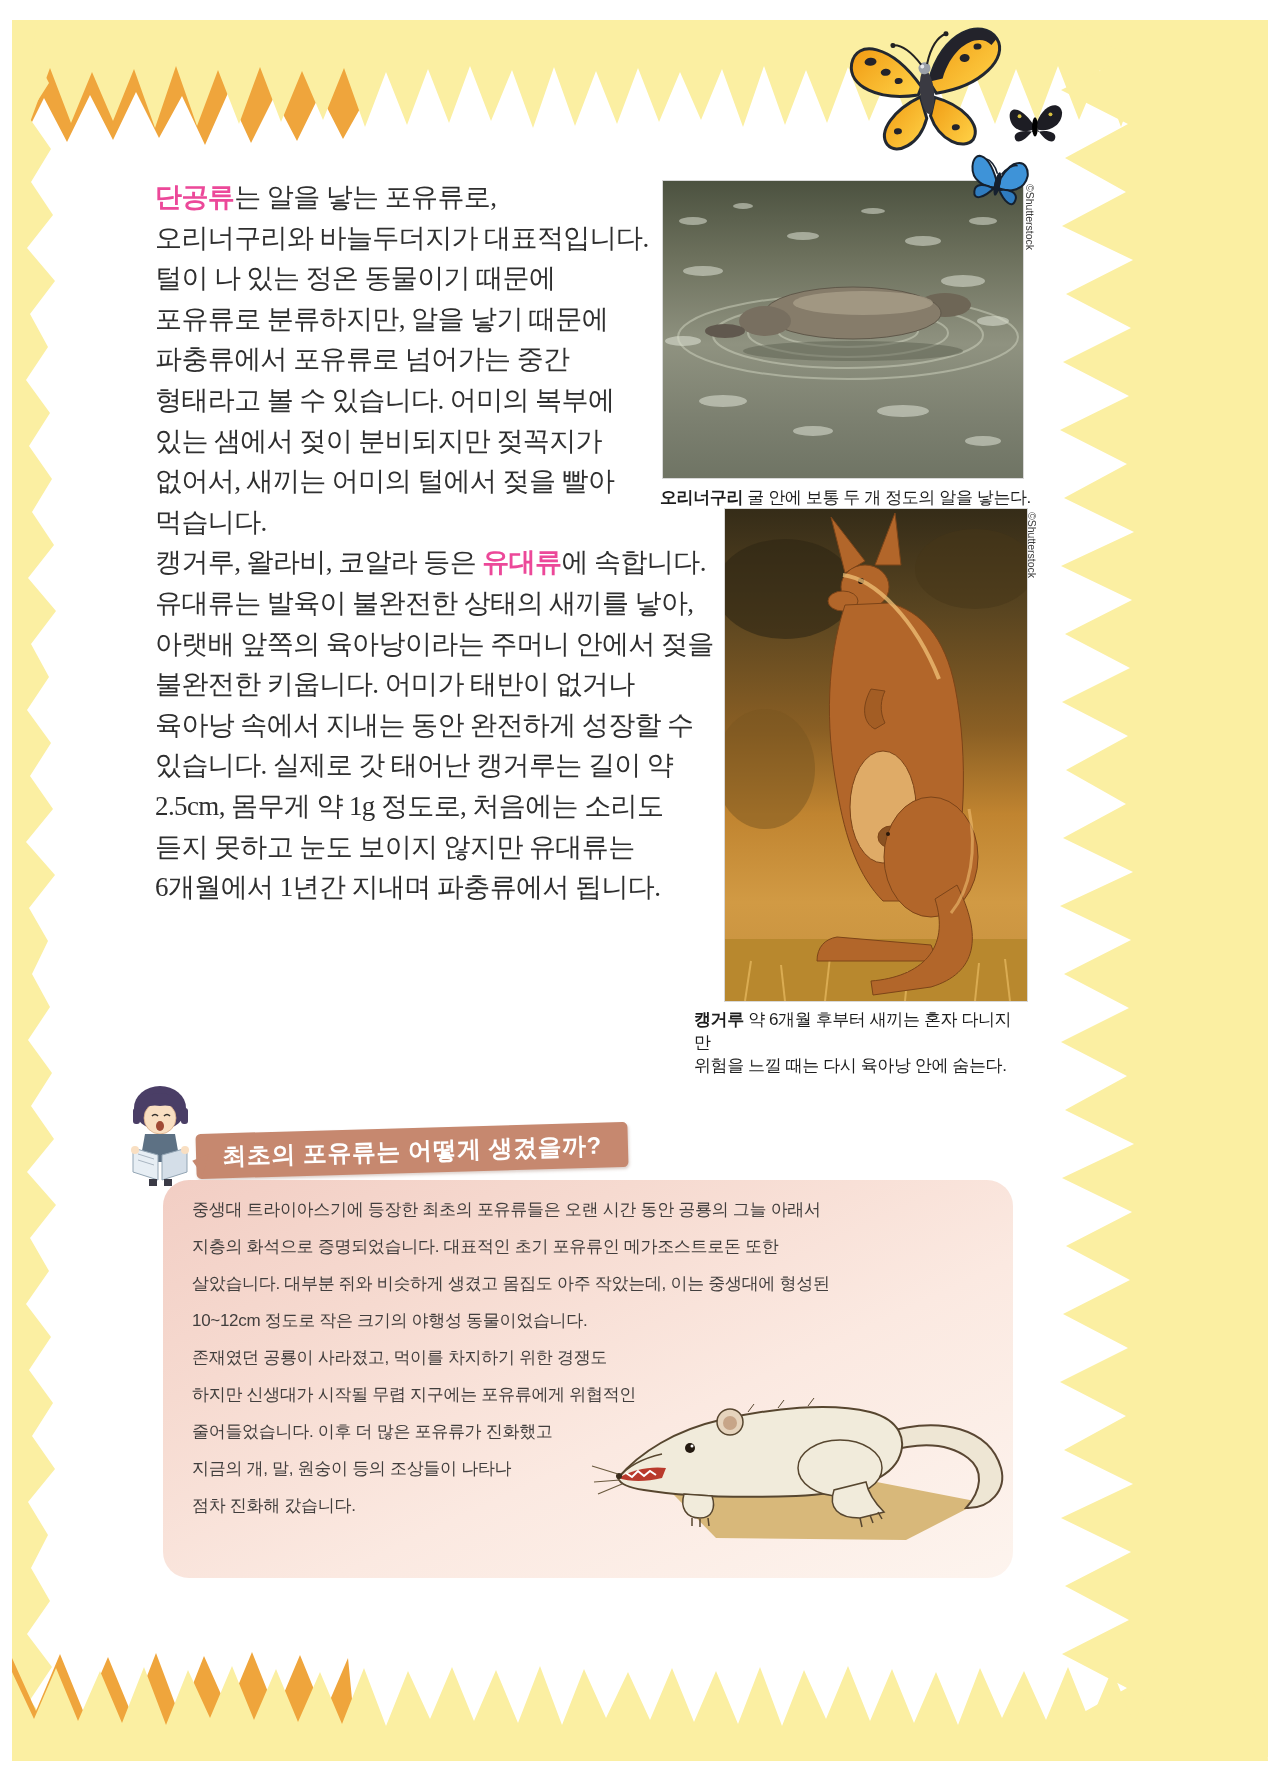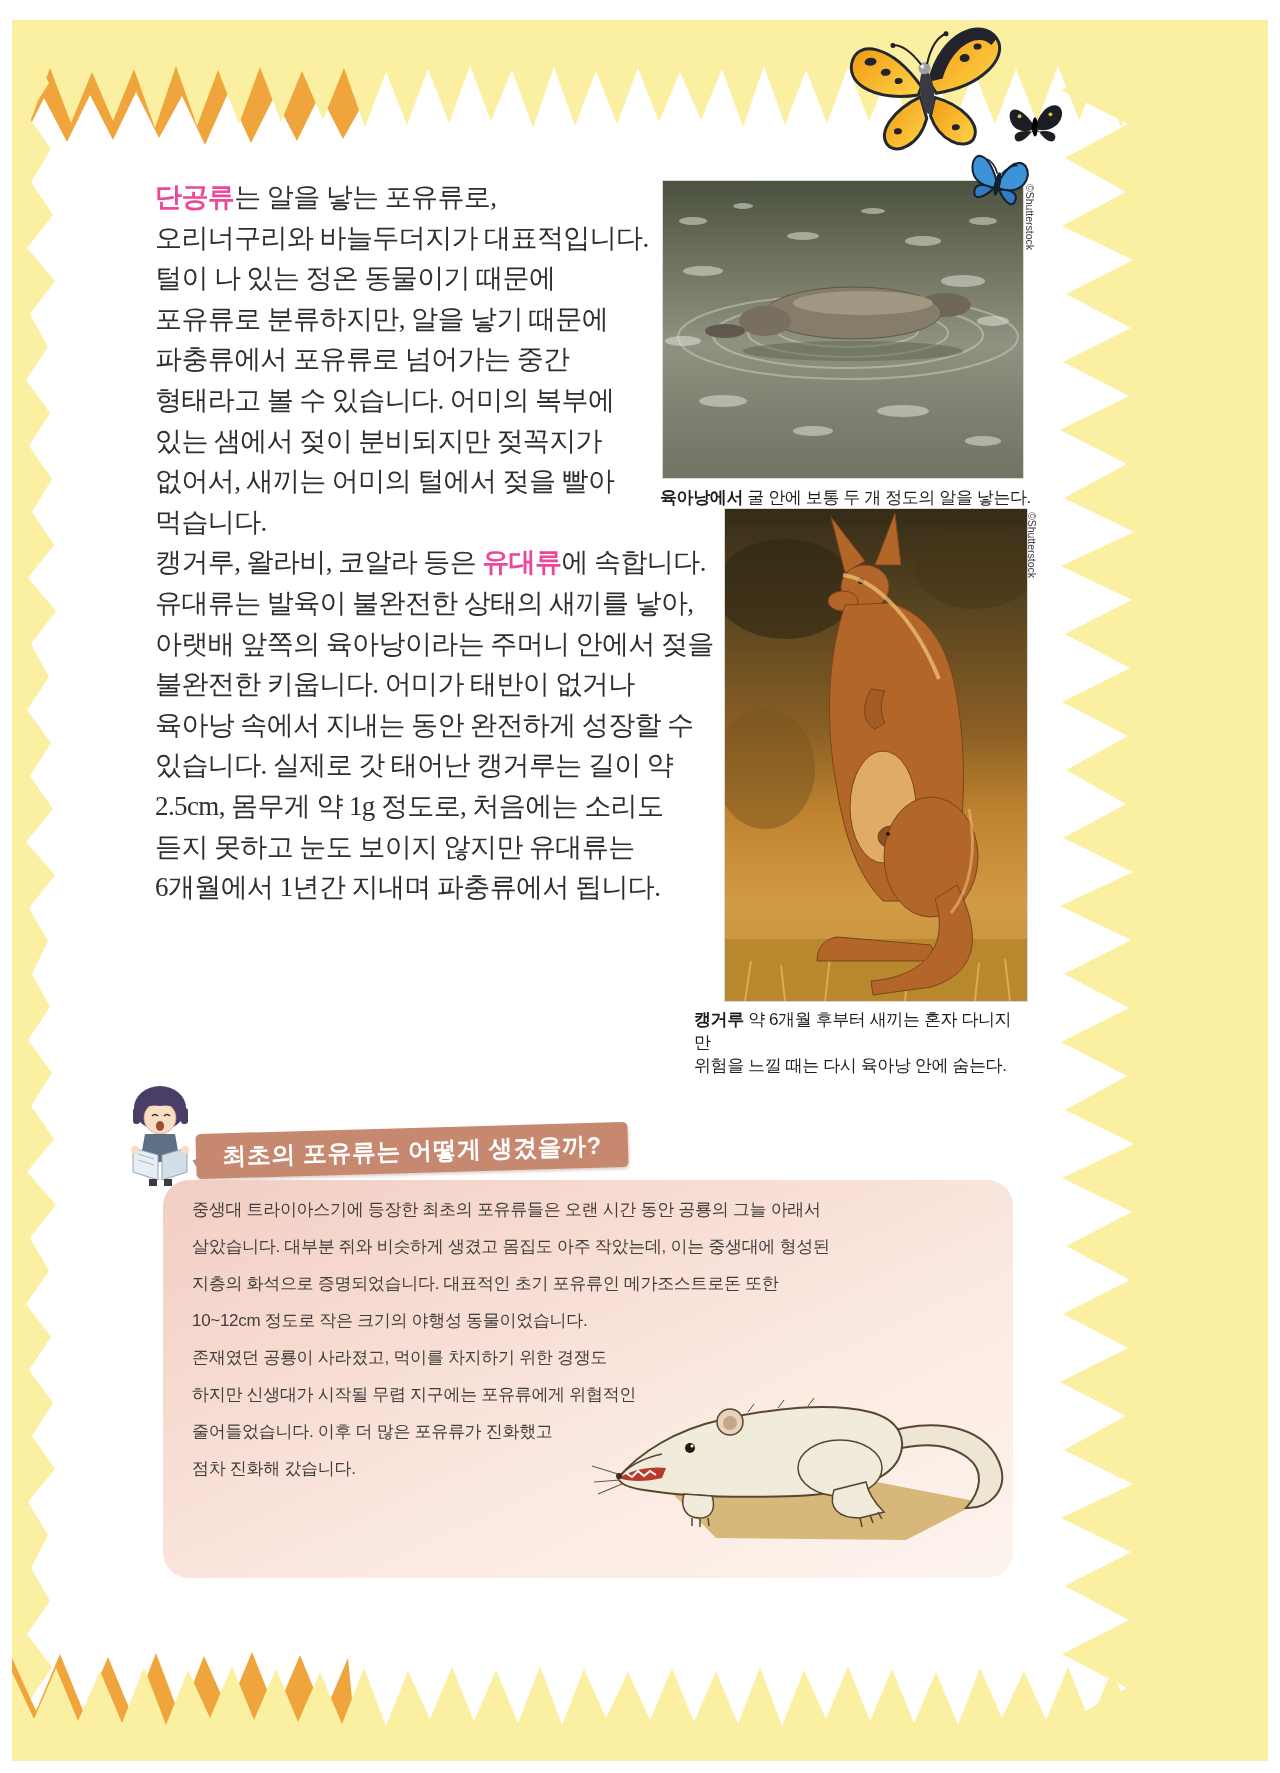--- a/index.html
+++ b/index.html
@@ -172,21 +172,21 @@
     <g>
       <ellipse cx="190" cy="170" rx="110" ry="10" fill="#5c6050" opacity=".5"></ellipse>
       <ellipse cx="282" cy="124" rx="26" ry="12" fill="#6e6656"></ellipse>
       <ellipse cx="190" cy="132" rx="88" ry="26" fill="#867c6a" stroke="#5f584a"></ellipse>
       <ellipse cx="200" cy="122" rx="70" ry="12" fill="#a79d88" opacity=".8"></ellipse>
       <ellipse cx="102" cy="140" rx="26" ry="15" fill="#786f60"></ellipse>
       <ellipse cx="62" cy="150" rx="20" ry="7" fill="#60584e"></ellipse>
     </g>
   </svg>
   <div id="credit1" class="abs z2 credit">©Shutterstock</div>
-  <div id="caption1" class="abs z2 cap"><span class="capb">육아낭에서</span><span> 굴 안에 보통 두 개 정도의 알을 낳는다.</span></div>
+  <div id="caption1" class="abs z2 cap"><span class="capb">오리너구리</span><span> 굴 안에 보통 두 개 정도의 알을 낳는다.</span></div>
 
   <svg id="photo-kangaroo" class="abs z2 photo" width="302" height="492" viewBox="0 0 302 492">
     <defs>
         <linearGradient id="kg" x1="0" y1="0" x2="0" y2="1">
       <stop offset="0" stop-color="#352c18"></stop>
           <stop offset=".2" stop-color="#584420"></stop>
       <stop offset=".45" stop-color="#8a5f24"></stop>
           <stop offset=".62" stop-color="#c08430"></stop>
       <stop offset=".8" stop-color="#d19a44"></stop>
           <stop offset="1" stop-color="#c48f3e"></stop>
@@ -248,26 +248,27 @@
       <rect x="41" y="97" width="8" height="7" fill="#3a3a46"></rect>
   </svg>
 
   <div id="banner" class="abs z2">
     <span>최초의 포유류는 어떻게 생겼을까?</span>
   </div>
 
   <div id="infobox" class="abs z2"></div>
   <div id="boxtext" class="abs z3">
     <div class="bline">중생대 트라이아스기에 등장한 최초의 포유류들은 오랜 시간 동안 공룡의 그늘 아래서</div>
+    <div class="bline">지층의 화석으로 증명되었습니다. 대표적인 초기 포유류인 메가조스트로돈 또한</div>
     <div class="bline">살았습니다. 대부분 쥐와 비슷하게 생겼고 몸집도 아주 작았는데, 이는 중생대에 형성된</div>
-    <div class="bline">지층의 화석으로 증명되었습니다. 대표적인 초기 포유류인 메가조스트로돈 또한</div>
     <div class="bline">10~12cm 정도로 작은 크기의 야행성 동물이었습니다.</div>
     <div class="bline">존재였던 공룡이 사라졌고, 먹이를 차지하기 위한 경쟁도</div>
     <div class="bline">하지만 신생대가 시작될 무렵 지구에는 포유류에게 위협적인</div>
     <div class="bline">줄어들었습니다. 이후 더 많은 포유류가 진화했고</div>
+    <div class="bline">지금의 개, 말, 원숭이 등의 조상들이 나타나</div>
     <div class="bline">점차 진화해 갔습니다.</div>
   </div>
 
   <svg id="rat" class="abs z3" width="430" height="290" viewBox="0 0 430 290">
     <polygon points="85,212 268,196 392,220 318,258 128,256" fill="#d8b87a"></polygon>
     <path d="M292,152 C355,132 402,148 413,186 C419,208 402,227 378,226 C394,208 396,188 380,176 C355,157 322,163 296,170 Z" fill="#eee6d4" stroke="#5a4733" stroke-width="2"></path>
     <path d="M30,196 C52,170 88,148 132,138 C184,126 242,120 282,130 C312,138 320,158 310,178 C298,200 258,212 208,214 C148,216 92,214 56,208 C42,206 32,202 30,196 Z" fill="#f1ebdb" stroke="#57462f" stroke-width="2"></path>
     <ellipse cx="252" cy="186" rx="42" ry="28" fill="#f1ebdb" stroke="#57462f" stroke-width="1.5"></ellipse>
     <path d="M246,208 C240,226 250,236 272,236 L296,230 C286,220 280,210 278,200 Z" fill="#f1ebdb" stroke="#57462f" stroke-width="1.5"></path>
     <path d="M272,236 l2,9 M282,233 l3,8 M290,230 l4,7" stroke="#57462f" stroke-width="1.5" fill="none"></path>

